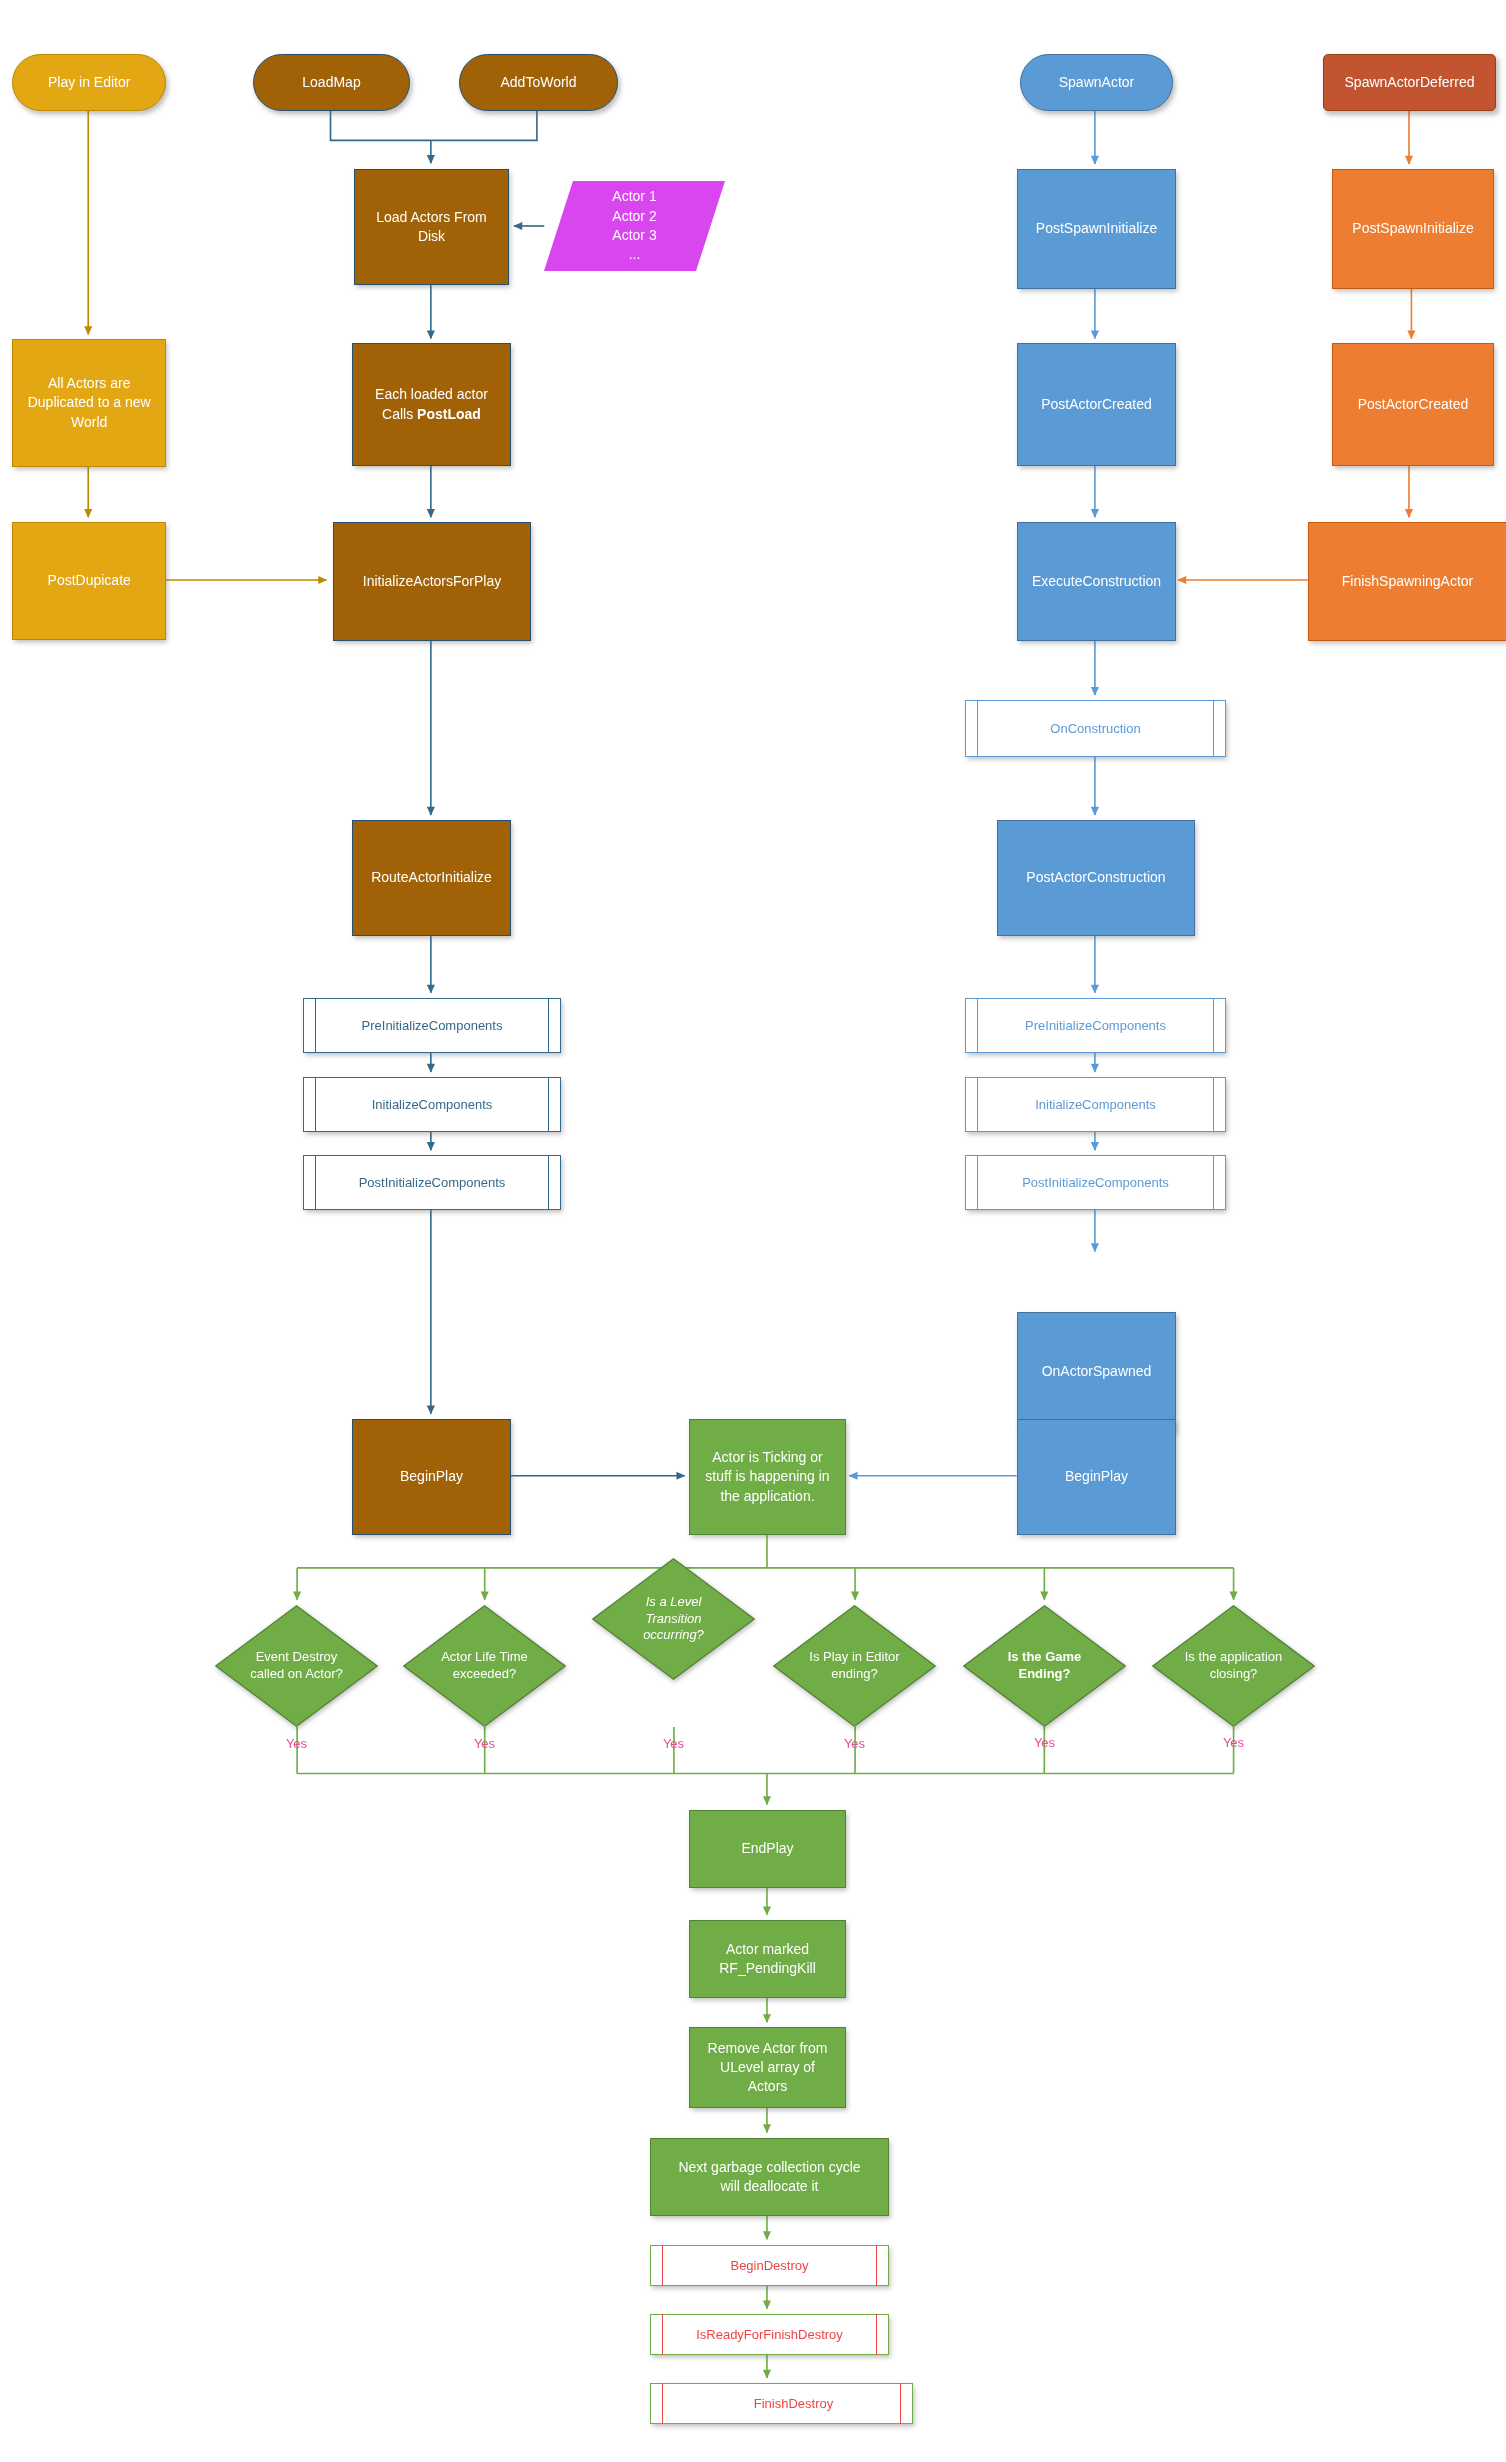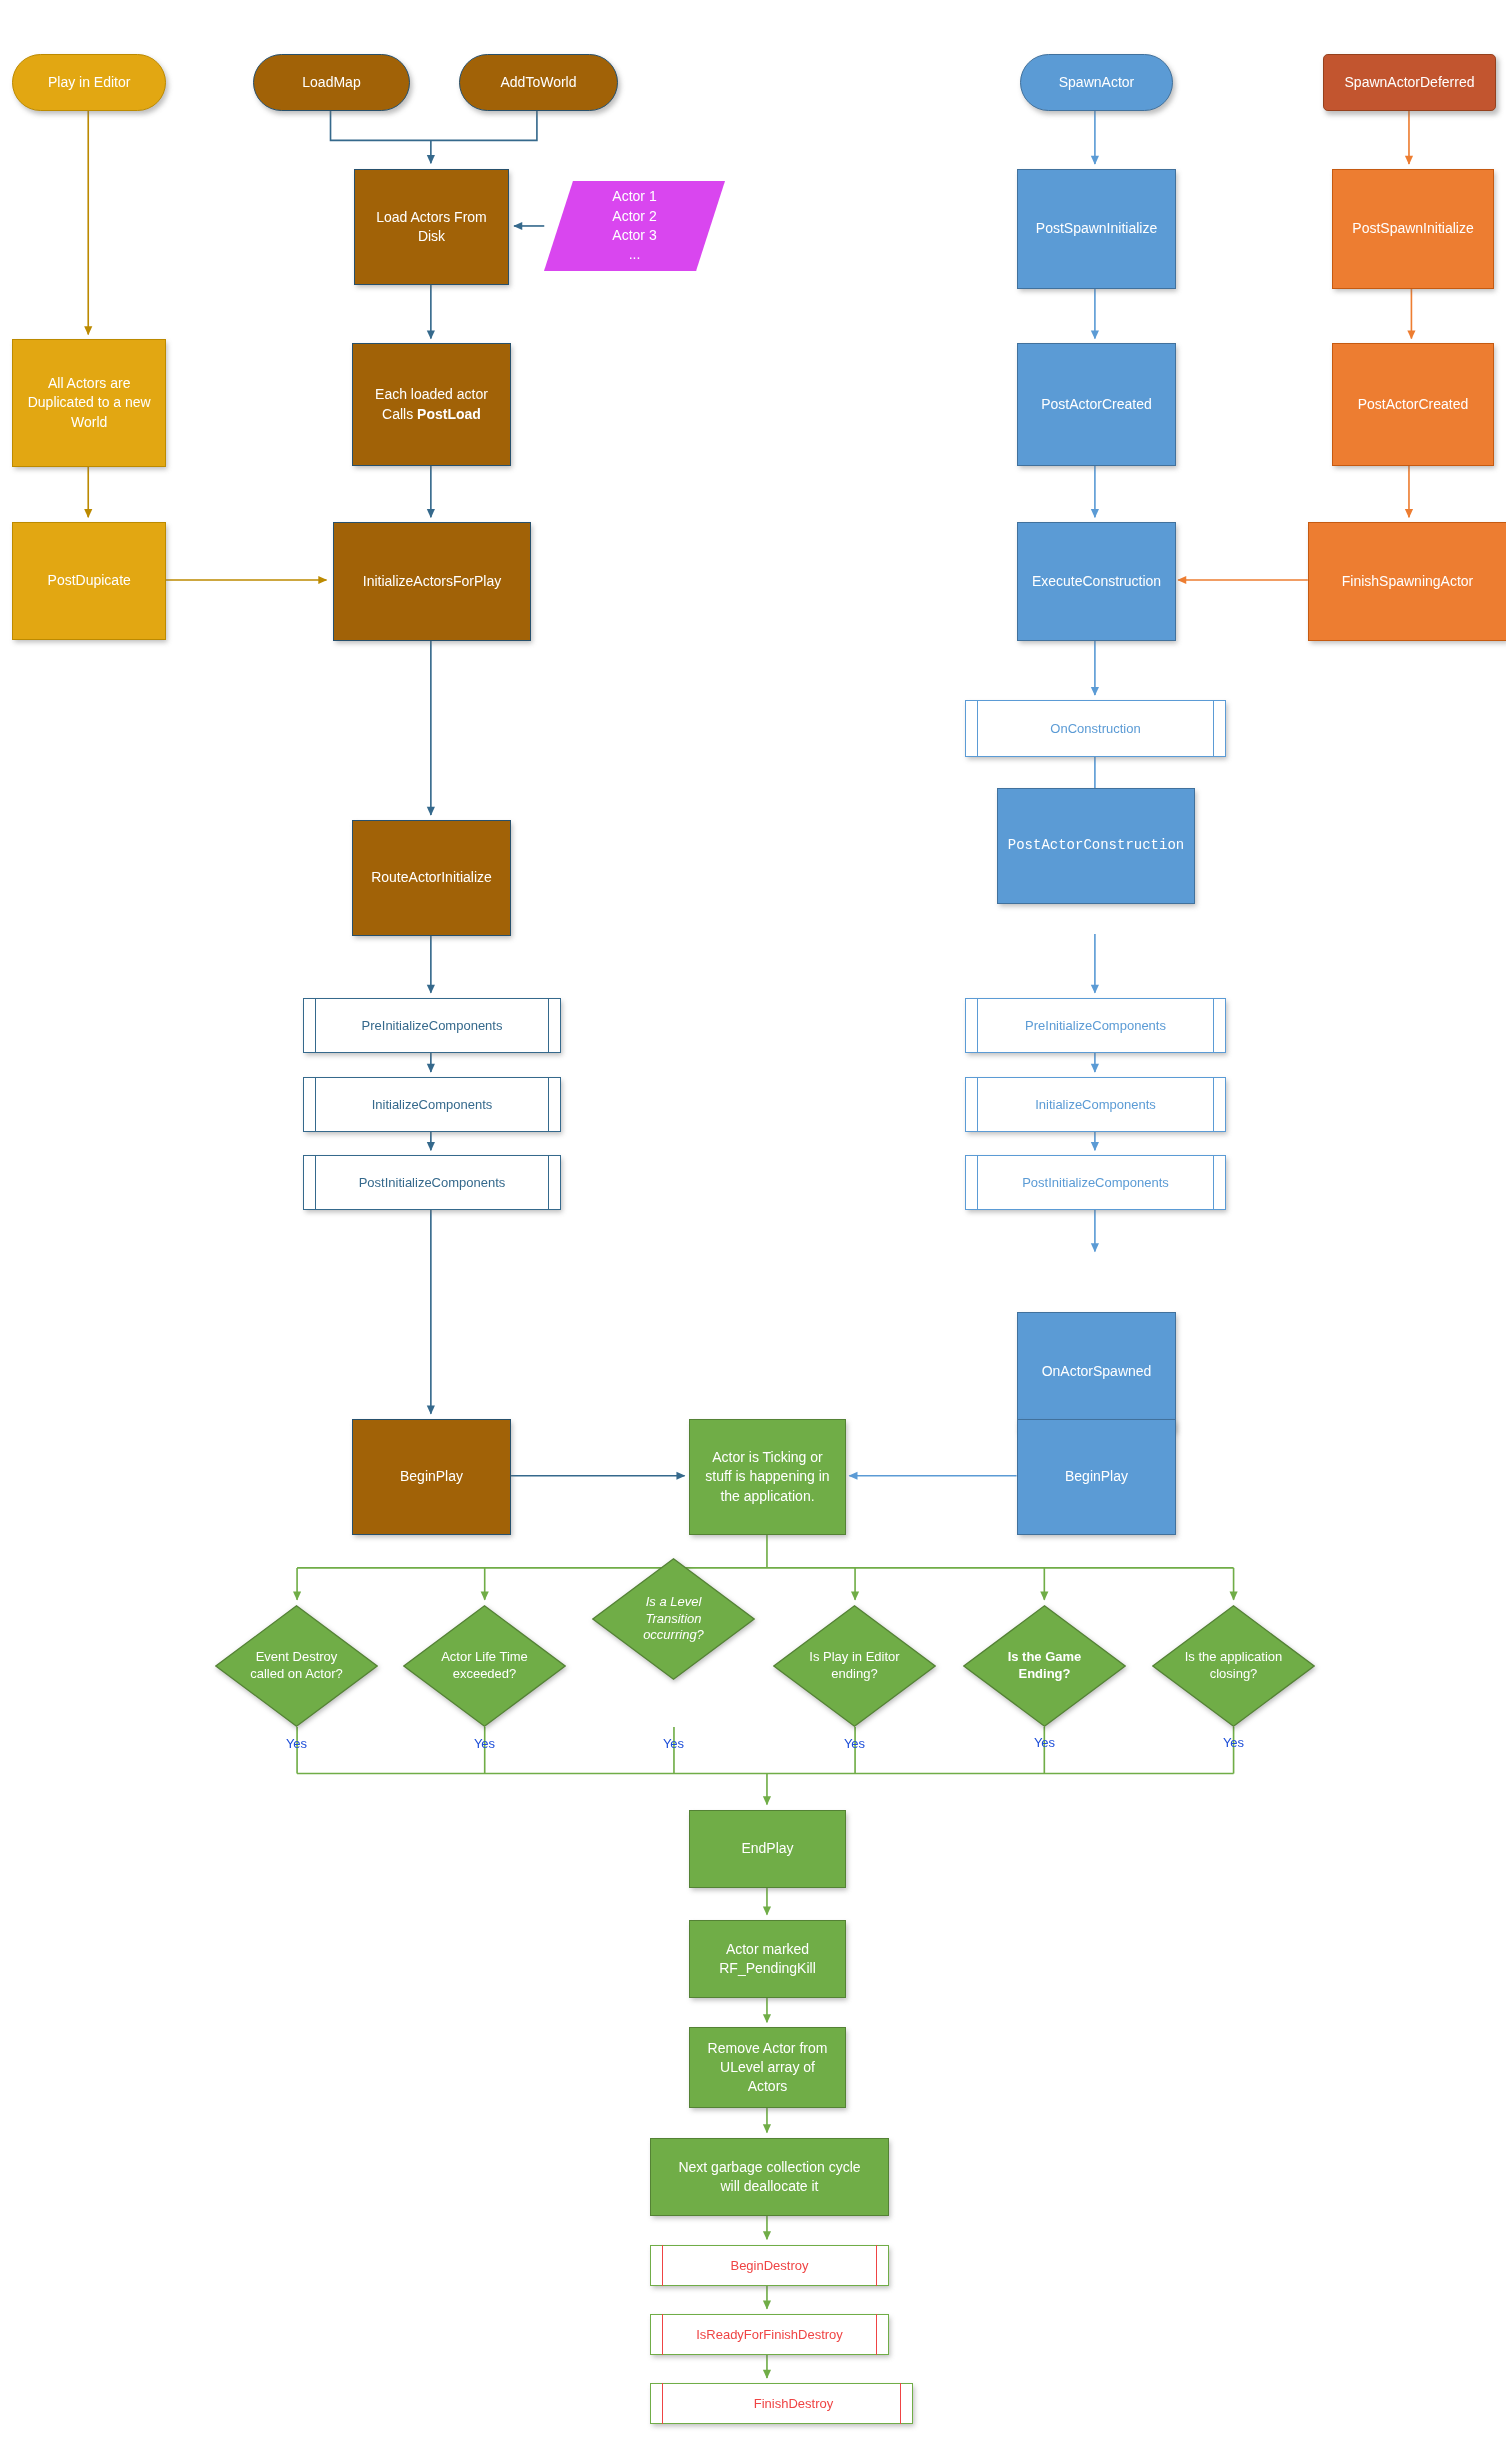--- a/index.html
+++ b/index.html
@@ -21,21 +21,21 @@
   .sub::before{content:"";position:absolute;top:-0.8px;bottom:-0.8px;left:10.6px;border-left:1.3px solid;}
   .sub::after{content:"";position:absolute;top:-0.8px;bottom:-0.8px;right:10.6px;border-right:1.3px solid;}
   .sub-darkblue{border:1.3px solid #35698C;color:#35698C;}
   .sub-blue{border:1.3px solid #5B9BD5;color:#5B9BD5;}
   .sub-green{border:1.3px solid #70AD47;color:#ef4444;}
   .sub .lbl{font-size:13px;}
   .diamond{position:absolute;width:163px;height:122px;}
   .diamond svg{position:absolute;inset:0;width:100%;height:100%;filter:drop-shadow(1.6px 2.4px 2.4px rgba(0,0,0,0.28));}
   .diamond polygon{fill:#70AD47;stroke:#548235;stroke-width:1.6;}
   .dlabel{position:absolute;inset:0;display:flex;align-items:center;justify-content:center;text-align:center;color:#fff;font-size:13px;line-height:1.3;white-space:pre-line;z-index:1;}
-  .yes{position:absolute;width:163px;text-align:center;color:#1d4ed8;font-size:13px;}
+  .yes{position:absolute;width:163px;text-align:center;color:#ec4899;font-size:13px;}
 </style>
 </head>
 <body>
 
 <div class="canvas">
 
   <svg class="layer" viewBox="0 0 1847 3018">
     <defs>
       <marker id="arr-gold" markerUnits="userSpaceOnUse" markerWidth="14" markerHeight="12" refX="11" refY="6" orient="auto">
           <path d="M1,1 L12,6 L1,11 Z" fill="#BC8A00"></path>
@@ -171,21 +171,21 @@
     </div>
   <div class="node blue shadow" style="left:1017px;top:343px;width:157px;height:121px;">
       <span class="lbl">PostActorCreated</span>
     </div>
   <div class="node blue shadow" style="left:1017px;top:522px;width:157px;height:117px;">
       <span class="lbl">ExecuteConstruction</span>
     </div>
   <div class="node sub sub-blue shadow" style="left:965px;top:700px;width:259px;height:55px;">
       <span class="lbl">OnConstruction</span>
     </div>
-  <div class="node blue shadow" style="left:997px;top:788px;width:196px;height:114px;font-family:Liberation Mono, monospace;">
+  <div class="node blue shadow" style="left:997px;top:820px;width:196px;height:114px;">
       <span class="lbl">PostActorConstruction</span>
     </div>
   <div class="node sub sub-blue shadow" style="left:965px;top:998px;width:259px;height:53px;">
       <span class="lbl">PreInitializeComponents</span>
     </div>
   <div class="node sub sub-blue shadow" style="left:965px;top:1077px;width:259px;height:53px;">
       <span class="lbl">InitializeComponents</span>
     </div>
   <div class="node sub sub-blue shadow" style="left:965px;top:1155px;width:259px;height:53px;">
       <span class="lbl">PostInitializeComponents</span>

